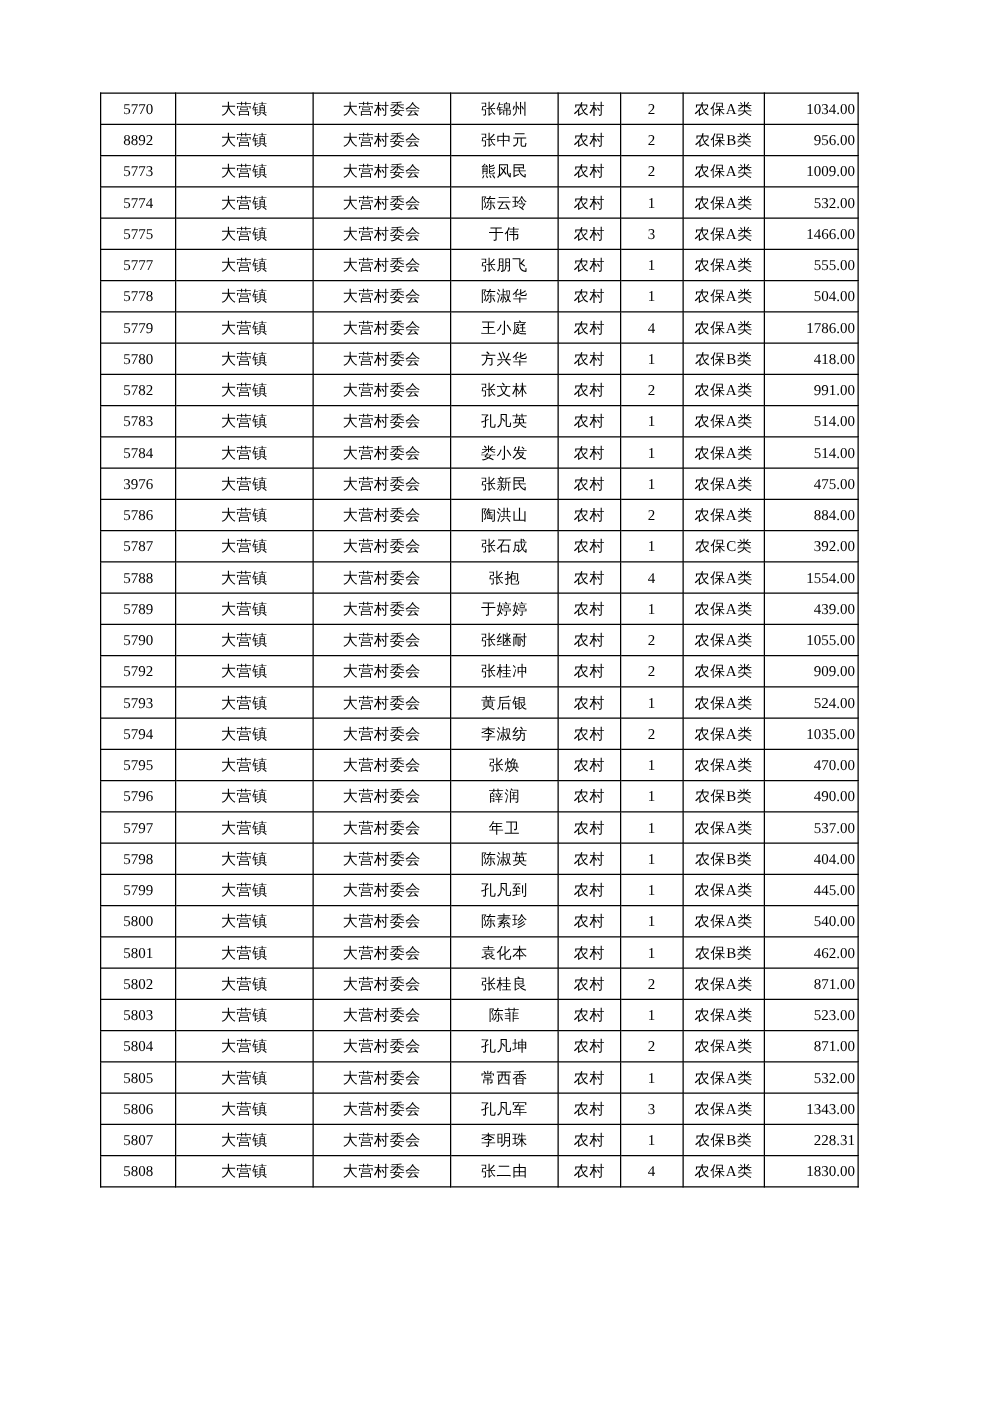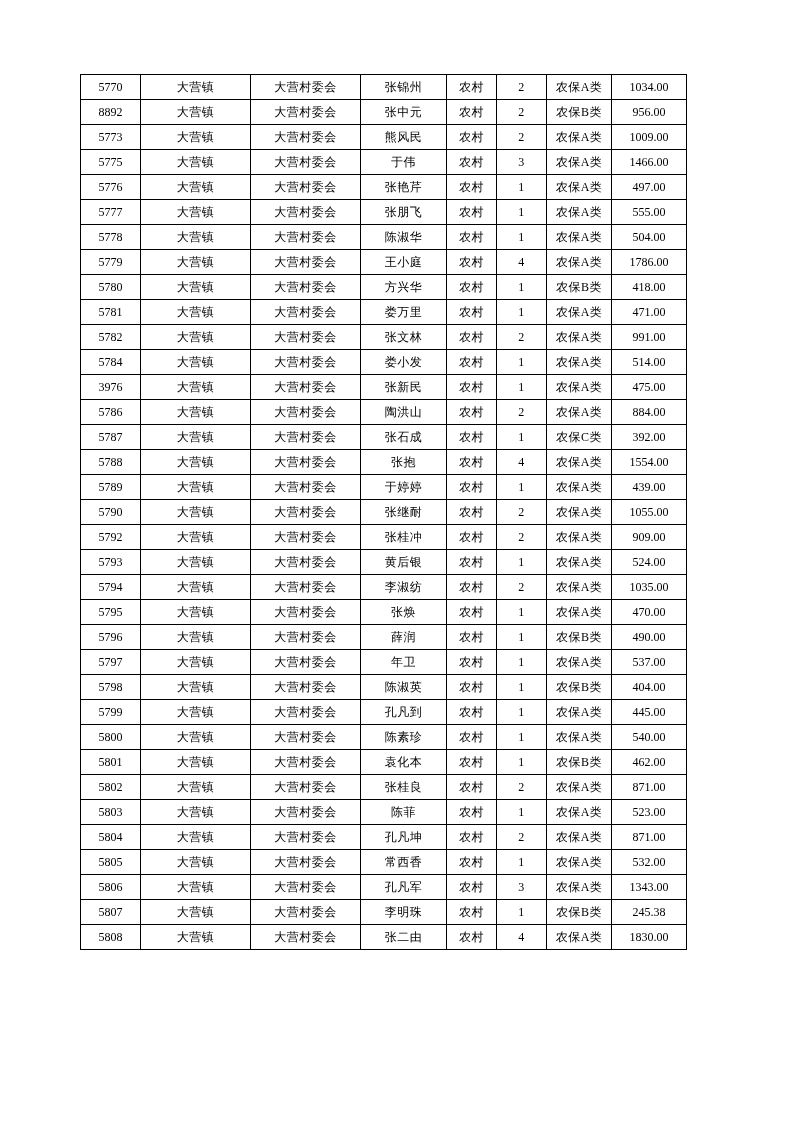--- a/index.html
+++ b/index.html
@@ -34,21 +34,21 @@
     border: 1px solid #000000;
     height: 24px;
     padding: 0 2px;
     text-align: center;
     vertical-align: middle;
     white-space: nowrap;
     overflow: hidden;
     letter-spacing: 0.5px;
   }
   table.payment-table td.col-0 { letter-spacing: 0; }
-  table.payment-table td.col-7 { letter-spacing: 0; }
+  table.payment-table td.col-7 { letter-spacing: 0; text-align: right; }
   col.c-serial   { width: 60px;  }
   col.c-town     { width: 110px; }
   col.c-village  { width: 110px; }
   col.c-name     { width: 86px;  }
   col.c-area     { width: 50px;  }
   col.c-count    { width: 50px;  }
   col.c-category { width: 65px;  }
   col.c-amount   { width: 75px;  }
 </style>
 </head>
@@ -91,40 +91,40 @@
           <td class="col-0">5773</td>
           <td class="col-1">大营镇</td>
           <td class="col-2">大营村委会</td>
           <td class="col-3">熊风民</td>
           <td class="col-4">农村</td>
           <td class="col-5">2</td>
           <td class="col-6">农保A类</td>
           <td class="col-7">1009.00</td>
         </tr>
         <tr>
+          <td class="col-0">5774</td>
+          <td class="col-1">大营镇</td>
+          <td class="col-2">大营村委会</td>
+          <td class="col-3">陈云玲</td>
+          <td class="col-4">农村</td>
+          <td class="col-5">1</td>
+          <td class="col-6">农保A类</td>
+          <td class="col-7">532.00</td>
+        </tr>
+        <tr>
           <td class="col-0">5775</td>
           <td class="col-1">大营镇</td>
           <td class="col-2">大营村委会</td>
           <td class="col-3">于伟</td>
           <td class="col-4">农村</td>
           <td class="col-5">3</td>
           <td class="col-6">农保A类</td>
           <td class="col-7">1466.00</td>
         </tr>
         <tr>
-          <td class="col-0">5776</td>
-          <td class="col-1">大营镇</td>
-          <td class="col-2">大营村委会</td>
-          <td class="col-3">张艳芹</td>
-          <td class="col-4">农村</td>
-          <td class="col-5">1</td>
-          <td class="col-6">农保A类</td>
-          <td class="col-7">497.00</td>
-        </tr>
-        <tr>
           <td class="col-0">5777</td>
           <td class="col-1">大营镇</td>
           <td class="col-2">大营村委会</td>
           <td class="col-3">张朋飞</td>
           <td class="col-4">农村</td>
           <td class="col-5">1</td>
           <td class="col-6">农保A类</td>
           <td class="col-7">555.00</td>
         </tr>
         <tr>
@@ -151,38 +151,38 @@
           <td class="col-0">5780</td>
           <td class="col-1">大营镇</td>
           <td class="col-2">大营村委会</td>
           <td class="col-3">方兴华</td>
           <td class="col-4">农村</td>
           <td class="col-5">1</td>
           <td class="col-6">农保B类</td>
           <td class="col-7">418.00</td>
         </tr>
         <tr>
-          <td class="col-0">5781</td>
-          <td class="col-1">大营镇</td>
-          <td class="col-2">大营村委会</td>
-          <td class="col-3">娄万里</td>
-          <td class="col-4">农村</td>
-          <td class="col-5">1</td>
-          <td class="col-6">农保A类</td>
-          <td class="col-7">471.00</td>
-        </tr>
-        <tr>
           <td class="col-0">5782</td>
           <td class="col-1">大营镇</td>
           <td class="col-2">大营村委会</td>
           <td class="col-3">张文林</td>
           <td class="col-4">农村</td>
           <td class="col-5">2</td>
           <td class="col-6">农保A类</td>
           <td class="col-7">991.00</td>
+        </tr>
+        <tr>
+          <td class="col-0">5783</td>
+          <td class="col-1">大营镇</td>
+          <td class="col-2">大营村委会</td>
+          <td class="col-3">孔凡英</td>
+          <td class="col-4">农村</td>
+          <td class="col-5">1</td>
+          <td class="col-6">农保A类</td>
+          <td class="col-7">514.00</td>
         </tr>
         <tr>
           <td class="col-0">5784</td>
           <td class="col-1">大营镇</td>
           <td class="col-2">大营村委会</td>
           <td class="col-3">娄小发</td>
           <td class="col-4">农村</td>
           <td class="col-5">1</td>
           <td class="col-6">农保A类</td>
           <td class="col-7">514.00</td>
@@ -398,21 +398,21 @@
           <td class="col-7">1343.00</td>
         </tr>
         <tr>
           <td class="col-0">5807</td>
           <td class="col-1">大营镇</td>
           <td class="col-2">大营村委会</td>
           <td class="col-3">李明珠</td>
           <td class="col-4">农村</td>
           <td class="col-5">1</td>
           <td class="col-6">农保B类</td>
-          <td class="col-7">245.38</td>
+          <td class="col-7">228.31</td>
         </tr>
         <tr>
           <td class="col-0">5808</td>
           <td class="col-1">大营镇</td>
           <td class="col-2">大营村委会</td>
           <td class="col-3">张二由</td>
           <td class="col-4">农村</td>
           <td class="col-5">4</td>
           <td class="col-6">农保A类</td>
           <td class="col-7">1830.00</td>

